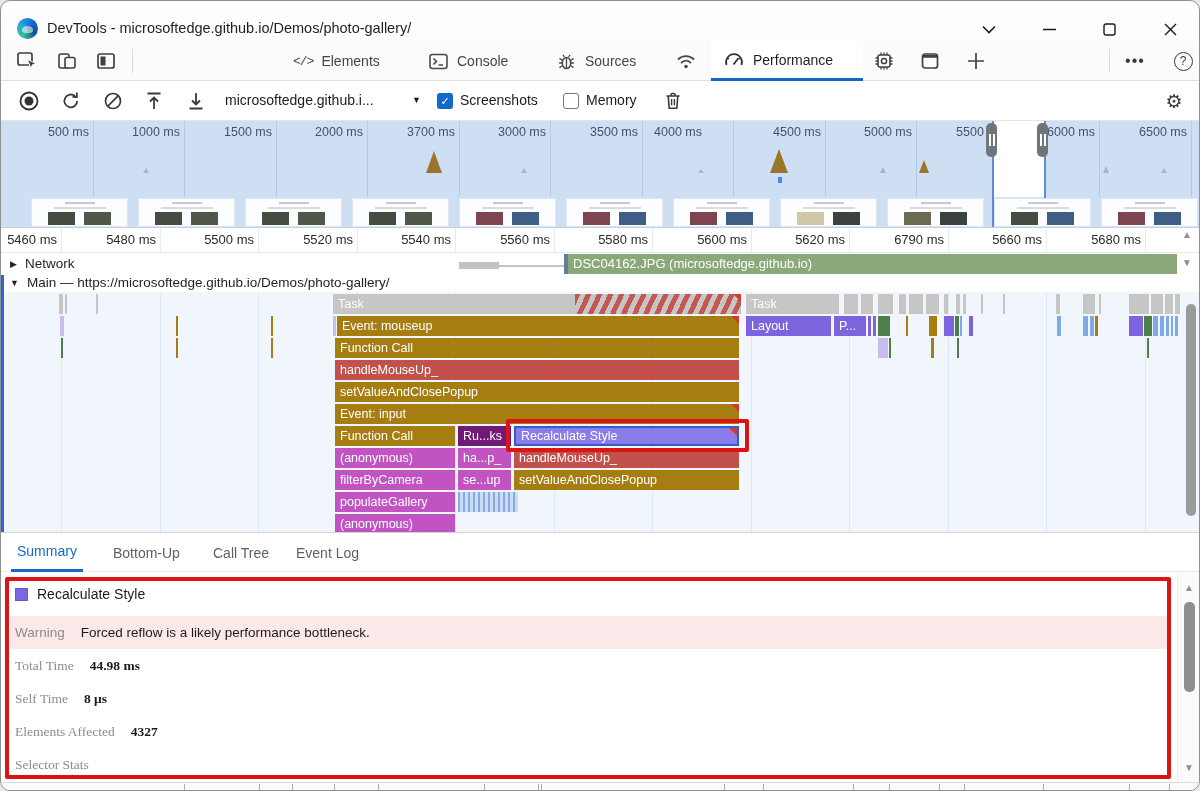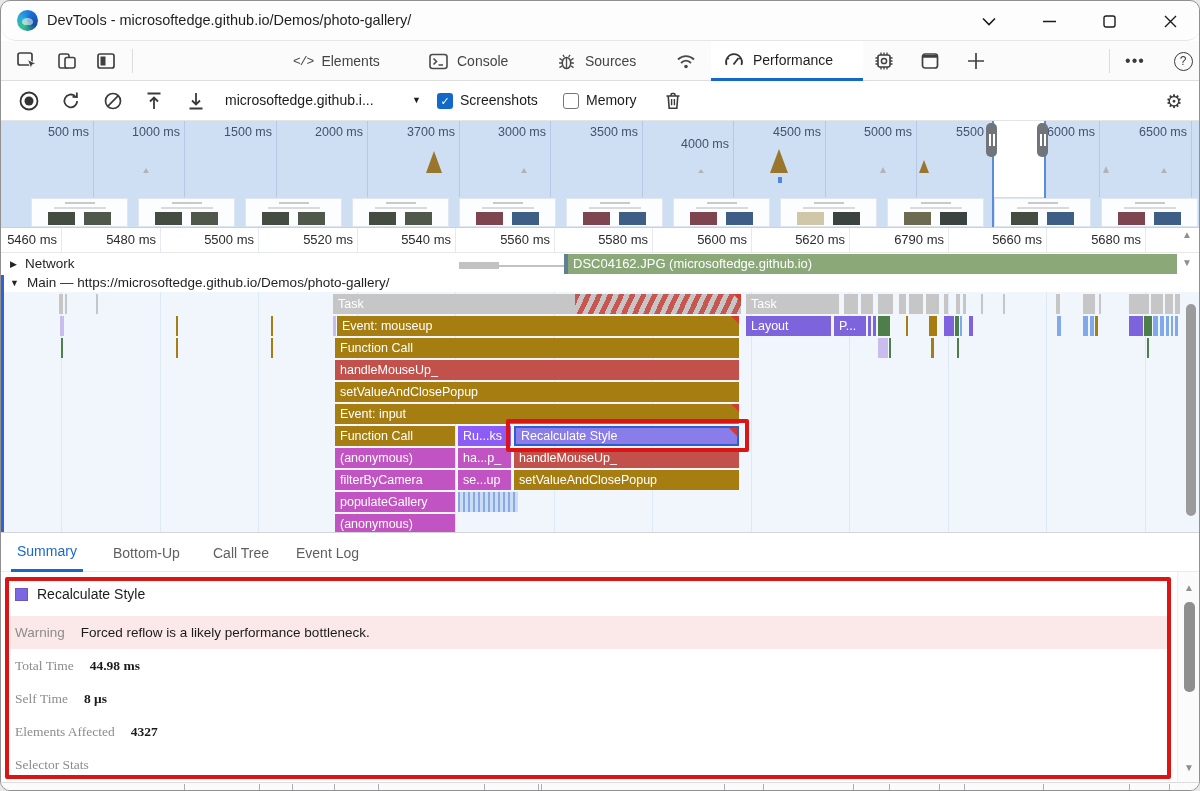--- a/index.html
+++ b/index.html
@@ -2,21 +2,21 @@
 <html><head>
 <meta charset="utf-8">
 <style>
   * { margin:0; padding:0; box-sizing:border-box; }
   html,body { background:#e8e8e8; font-family:"Liberation Sans","DejaVu Sans",sans-serif; }
   .window { position:relative; width:1200px; height:791px; background:#fff; border:1px solid #909090;
             border-radius:10px; overflow:hidden; }
   .abs { position:absolute; }
 
   
-  .titlebar { position:absolute; top:0; left:0; width:1200px; height:40px; background:#fdfdfd;
+  .titlebar { position:absolute; top:8px; left:0; width:1200px; height:40px; background:#fdfdfd;
               border-bottom:1px solid #e6e6e6;border-radius:15px; }
   .logo { position:absolute; left:16px; top:9px; width:21px; height:21px; border-radius:50%;
           background:conic-gradient(from 210deg,#35c08c,#2aa7dd,#1b6ed6,#124f9e,#35c08c); }
   .logo::after{ content:""; position:absolute; left:5px; top:8px; width:11px; height:7px;
           border-radius:50% 50% 40% 40%; background:rgba(255,255,255,.55); }
   .win-title { position:absolute; left:46px; top:11px; font-size:14.5px; color:#1f1f1f; white-space:nowrap; }
   .winctl { position:absolute; top:10px; width:22px; height:20px; display:flex; align-items:center; justify-content:center; cursor:default; }
 
   
   .tabbar { position:absolute; top:40px; left:0; width:1200px; height:40px; background:#fbfbfb;
@@ -300,21 +300,21 @@
         <div class="ov-grid" style="left: 1190px;"></div>
       </div>
     <div id="overview-ticks">
         <div class="ov-tick" style="left: 10px;">500 ms</div>
         <div class="ov-tick" style="left: 101px;">1000 ms</div>
         <div class="ov-tick" style="left: 193px;">1500 ms</div>
         <div class="ov-tick" style="left: 284px;">2000 ms</div>
         <div class="ov-tick" style="left: 376px;">3700 ms</div>
         <div class="ov-tick" style="left: 467px;">3000 ms</div>
         <div class="ov-tick" style="left: 559px;">3500 ms</div>
-        <div class="ov-tick" style="left: 650px; margin-top: 12px;">4000 ms</div>
+        <div class="ov-tick" style="left: 623px;">4000 ms</div>
         <div class="ov-tick" style="left: 742px;">4500 ms</div>
         <div class="ov-tick" style="left: 833px;">5000 ms</div>
         <div class="ov-tick" style="left: 925px;">5500 ms</div>
         <div class="ov-tick" style="left: 1016px;">6000 ms</div>
         <div class="ov-tick" style="left: 1108px;">6500 ms</div>
       </div>
 
     <div id="overview-spikes">
         <div class="spike" style="left: 142px; bottom: 24px; border-left: 3px solid transparent; border-right: 3px solid transparent; border-bottom: 5px solid rgb(176, 180, 186);"></div>
         <div class="spike" style="left: 425px; bottom: 24px; border-left: 8px solid transparent; border-right: 8px solid transparent; border-bottom: 22px solid rgb(154, 118, 44);"></div>
@@ -528,21 +528,21 @@
         <div class="bar" style="left: 334px; top: 46px; width: 404px; background: rgb(166, 125, 16);"><span>Function Call</span></div>
         <div class="bar" style="left: 877px; top: 46px; width: 10px; background: rgb(203, 188, 240);"></div>
         <div class="bar" style="left: 888px; top: 46px; width: 2px; background: rgb(78, 127, 74);"></div>
         <div class="bar" style="left: 930px; top: 46px; width: 3px; background: rgb(166, 125, 16);"></div>
         <div class="bar" style="left: 956px; top: 46px; width: 2px; background: rgb(78, 127, 74);"></div>
         <div class="bar" style="left: 1146px; top: 46px; width: 2px; background: rgb(78, 127, 74);"></div>
         <div class="bar" style="left: 334px; top: 68px; width: 404px; background: rgb(194, 80, 75);"><span>handleMouseUp_</span></div>
         <div class="bar" style="left: 334px; top: 90px; width: 404px; background: rgb(166, 125, 16);"><span>setValueAndClosePopup</span></div>
         <div class="bar" style="left: 334px; top: 112px; width: 404px; background: rgb(166, 125, 16);"><span>Event: input</span><div class="warn-tri"></div></div>
         <div class="bar" style="left: 334px; top: 134px; width: 120px; background: rgb(166, 125, 16);"><span>Function Call</span></div>
-        <div class="bar" style="left: 457px; top: 134px; width: 53px; background: #8b5cf6;"><span>Ru...ks</span></div>
+        <div class="bar" style="left: 457px; top: 134px; width: 53px; background: #701a75;"><span>Ru...ks</span></div>
         <div class="bar sel" style="left: 513px; top: 134px; width: 225px; background: rgb(138, 124, 233);"><span>Recalculate Style</span><div class="warn-tri"></div></div>
         <div class="bar" style="left: 334px; top: 156px; width: 120px; background: rgb(194, 83, 194);"><span>(anonymous)</span></div>
         <div class="bar" style="left: 457px; top: 156px; width: 53px; background: rgb(194, 83, 194);"><span>ha...p_</span></div>
         <div class="bar" style="left: 513px; top: 156px; width: 225px; background: rgb(194, 80, 75);"><span>handleMouseUp_</span></div>
         <div class="bar" style="left: 334px; top: 178px; width: 120px; background: rgb(194, 83, 194);"><span>filterByCamera</span></div>
         <div class="bar" style="left: 457px; top: 178px; width: 53px; background: rgb(194, 83, 194);"><span>se...up</span></div>
         <div class="bar" style="left: 513px; top: 178px; width: 225px; background: rgb(166, 125, 16);"><span>setValueAndClosePopup</span></div>
         <div class="bar" style="left: 334px; top: 200px; width: 120px; background: rgb(194, 83, 194);"><span>populateGallery</span></div>
         <div class="bar" style="left: 457px; top: 200px; width: 60px; background: repeating-linear-gradient(90deg, rgb(136, 169, 226) 0px, rgb(136, 169, 226) 2px, rgb(205, 220, 245) 2px, rgb(205, 220, 245) 5px);"></div>
         <div class="bar" style="left: 334px; top: 222px; width: 120px; background: rgb(194, 83, 194);"><span>(anonymous)</span></div>

